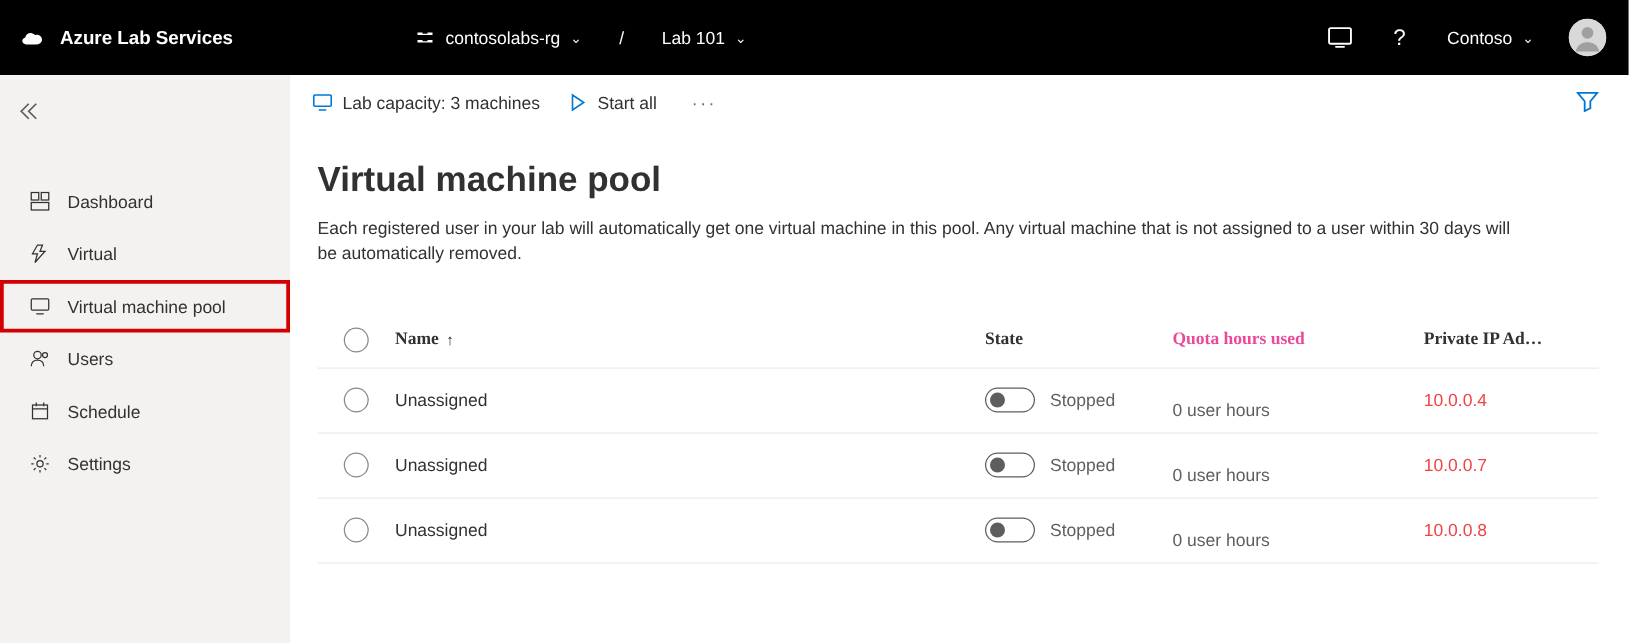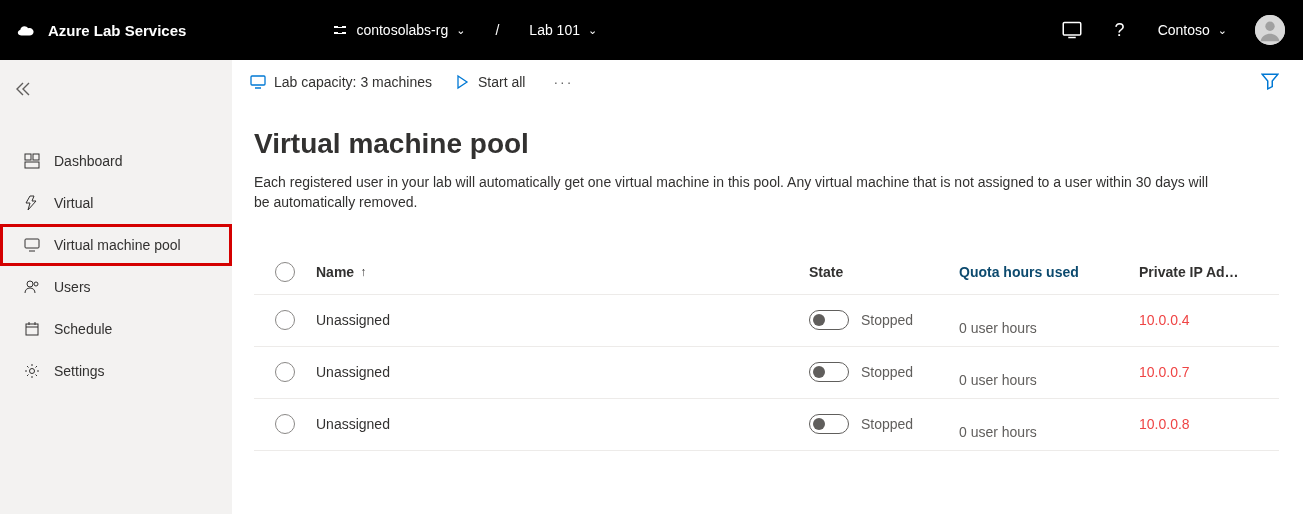--- a/index.html
+++ b/index.html
@@ -37,27 +37,27 @@
   .cmd-more { color: #666; letter-spacing: 2px; padding: 0 6px; cursor: pointer; }
   .cmd-spacer { flex: 1; }
   .filter-icon { color: #0078d4; cursor: pointer; padding-right: 6px; }
   
   .content { padding: 24px 24px 0 22px; }
   h1 { font-size: 28px; font-weight: 600; margin-bottom: 12px; }
   .desc { font-size: 14px; color: #323130; line-height: 1.45; max-width: 960px; }
   
   .table { margin-top: 38px; }
   .thead, .trow { display: flex; align-items: center; border-bottom: 1px solid #edebe9; }
-  .thead { height: 44px; font-weight: 600; font-size: 14px; }
+  .thead { height: 44px; font-weight: 600; font-size: 14px; font-family: Liberation Serif, serif; }
   .trow { height: 52px; font-size: 14px; }
   .col-check { width: 62px; display: flex; justify-content: center; }
   .col-name { flex: 1; display: flex; align-items: center; gap: 6px; }
   .col-state { width: 150px; display: flex; align-items: center; gap: 12px; }
   .col-quota { width: 180px; color: #605e5c; }
-  .col-ip { width: 140px; color: #323130; }
+  .col-ip { width: 140px; color: #323130; margin-left: 21px; }
   .trow .col-ip { color: #ef4444; }
   .trow .col-quota { color: #605e5c; margin-top: 16px; }
   .trow .col-state .state-text { color: #605e5c; }
   
   .radio { width: 20px; height: 20px; border: 1px solid #8a8886; border-radius: 50%; cursor: pointer; }
   .sort-arrow { font-size: 12px; }
   
   .toggle { width: 40px; height: 20px; border: 1px solid #605e5c; border-radius: 10px; position: relative; cursor: pointer; background: #fff; }
   .toggle .knob { width: 12px; height: 12px; background: #605e5c; border-radius: 50%; position: absolute; top: 3px; left: 3px; }
 </style>
@@ -195,21 +195,21 @@
           <div class="col-check">
               <div class="radio"></div>
             </div>
           <div class="col-name">
             <span>Name</span>
             <span class="sort-arrow">↑</span>
           </div>
           <div class="col-state">
               <span>State</span>
             </div>
-          <div class="col-quota" style="color:#0c4a6e;"><span>Quota hours used</span></div>
+          <div class="col-quota" style="color:#ec4899;"><span>Quota hours used</span></div>
           <div class="col-ip"><span>Private IP Ad…</span></div>
         </div>
 
         <div class="trow">
           <div class="col-check">
               <div class="radio"></div>
             </div>
           <div class="col-name">
               <span>Unassigned</span>
             </div>

